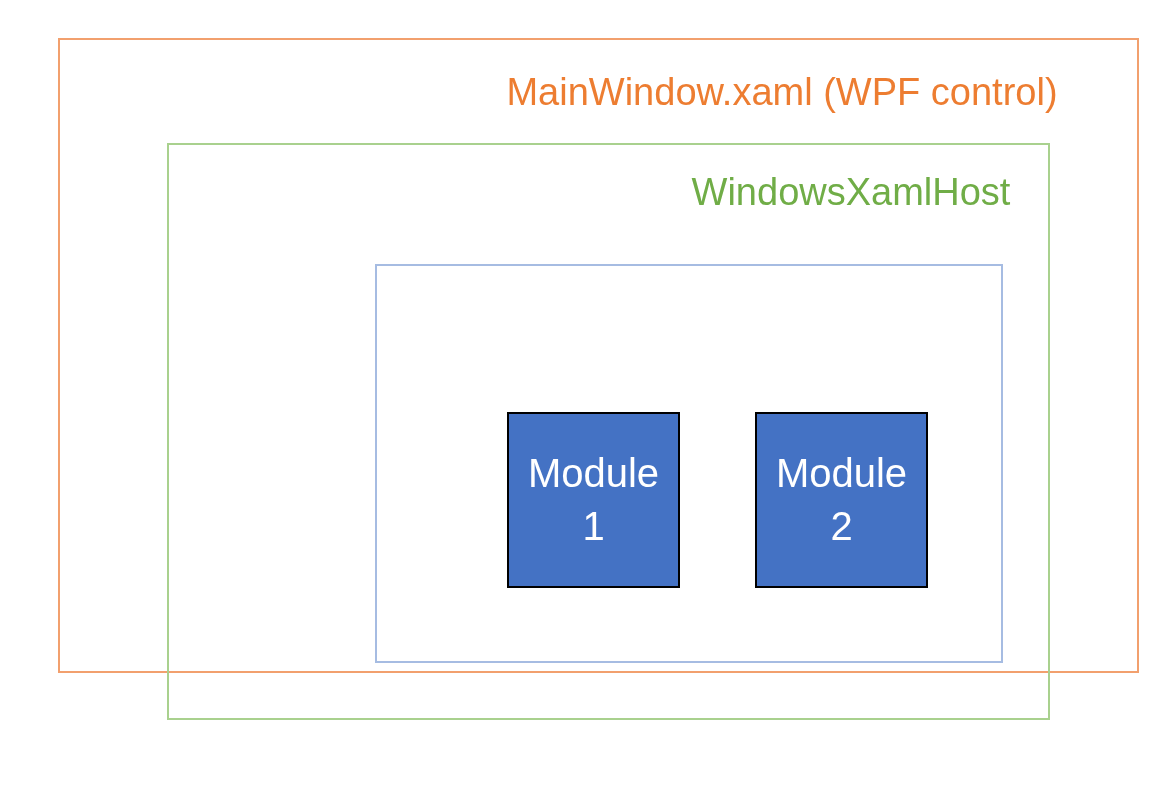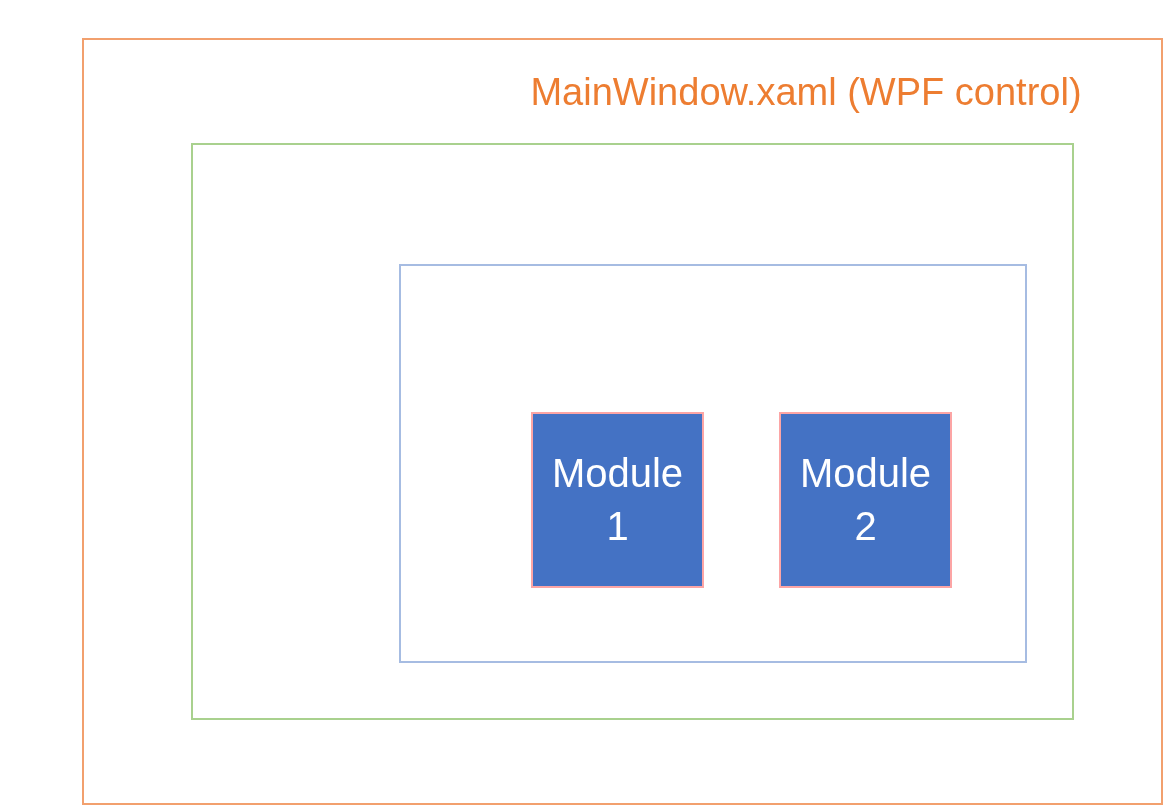--- a/index.html
+++ b/index.html
@@ -17,23 +17,22 @@
   }
   .box {
     position: absolute;
     background: transparent;
     box-sizing: border-box;
   }
   .outer-box {
     left: 58px;
     top: 38px;
     width: 1081px;
-    height: 767px;
+    height: 635px;
     border: 2px solid #F2A06E;
-    margin-left: 24px;
   }
   .host-box {
     left: 107px;  
     top: 103px;   
     width: 883px;
     height: 577px;
     border: 2px solid #A9D18E;
   }
   .shell-box {
     left: 206px;  
@@ -66,21 +65,21 @@
     top: 39px;
     width: 628px;
     color: #4472C4;
   }
   .module-box {
     position: absolute;
     top: 146px;   
     width: 173px;
     height: 176px;
     background: #4472C4;
-    border: 2px solid #fca5a5;
+    border: 2px solid #000000;
     box-sizing: border-box;
     display: flex;
     flex-direction: column;
     align-items: center;
     justify-content: center;
     color: #FFFFFF;
     font-size: 40px;
     line-height: 53px;
     text-align: center;
   }
@@ -89,20 +88,21 @@
 </style>
 </head>
 <body>
 
 <div class="canvas">
 
   <div class="box outer-box">
     <div class="label outer-label">MainWindow.xaml (WPF control)</div>
 
     <div class="box host-box">
+      <div class="label host-label">WindowsXamlHost</div>
 
       <div class="box shell-box">
 
         <div class="module-box module-1">
           <span>Module</span>
           <span>1</span>
         </div>
 
         <div class="module-box module-2">
           <span>Module</span>

